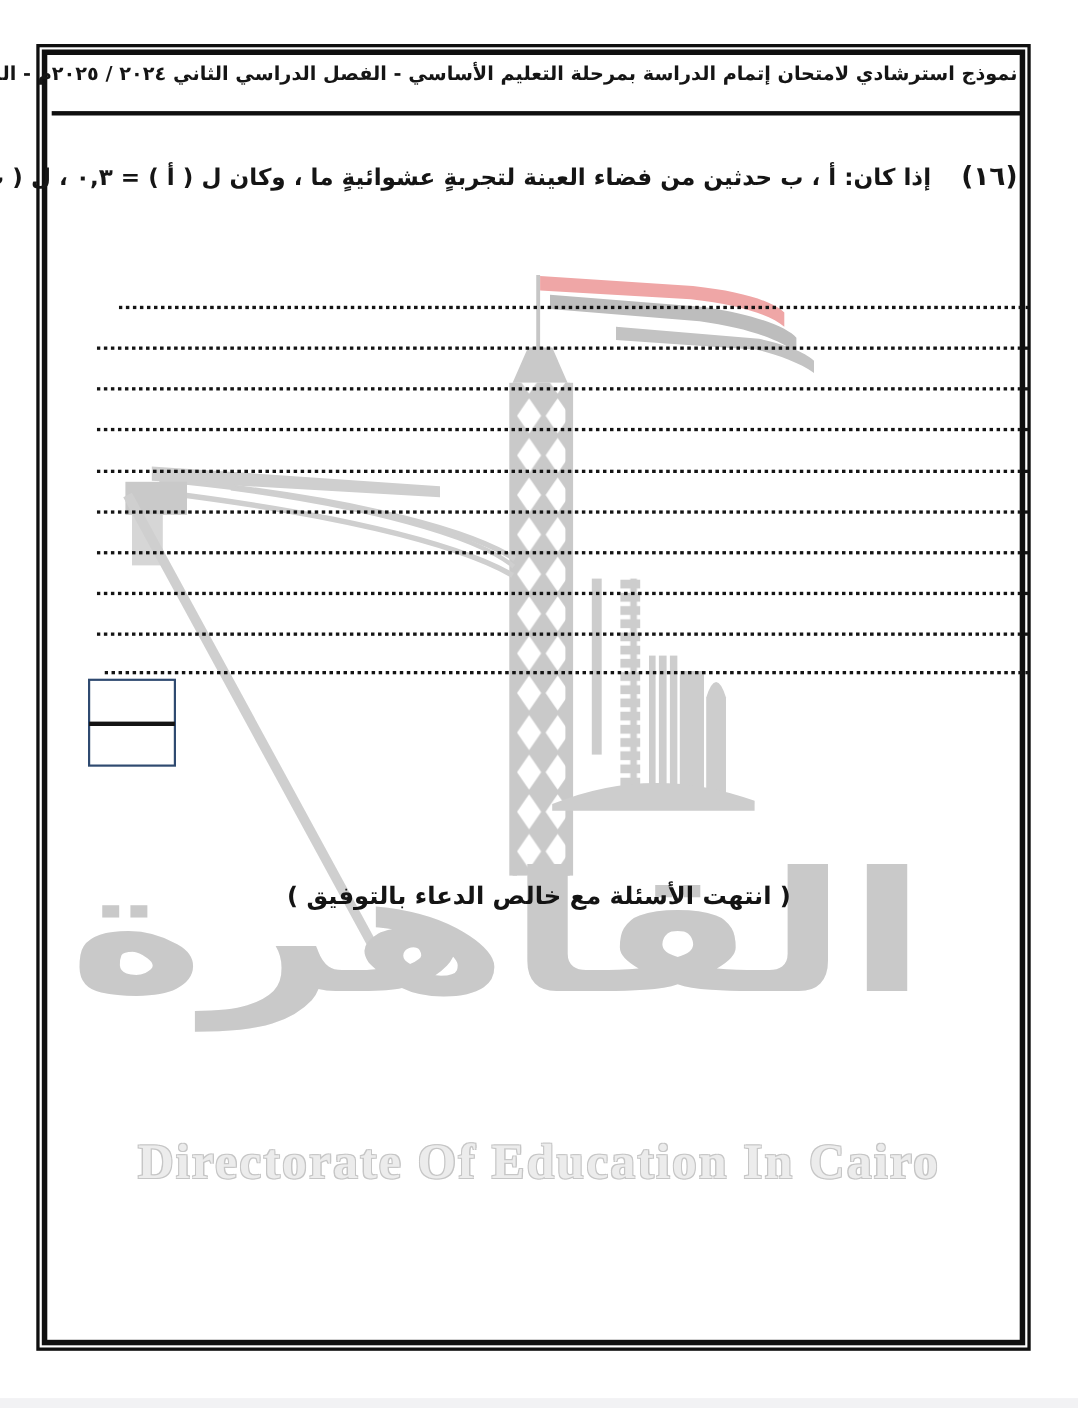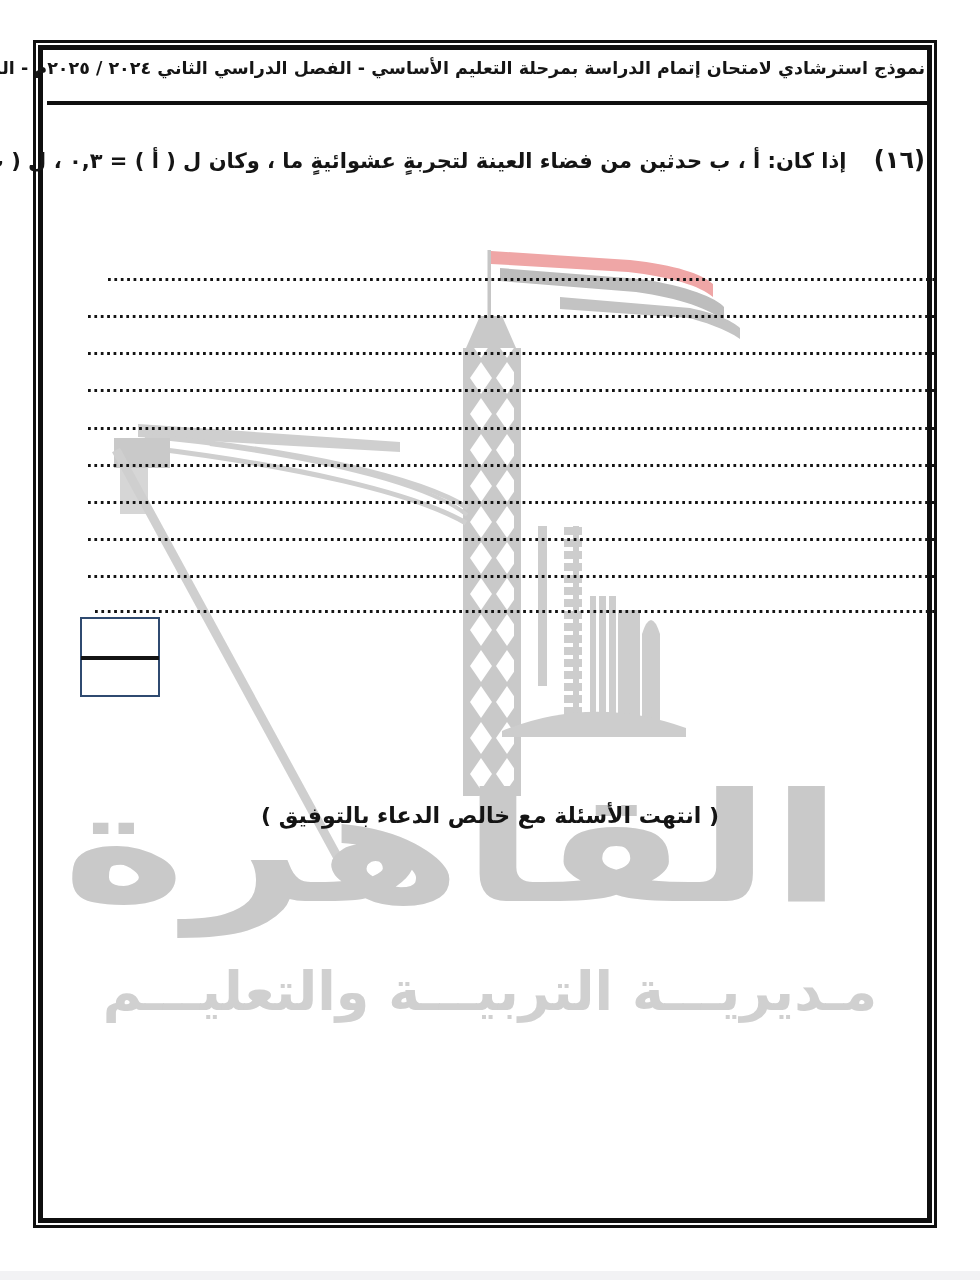--- a/index.html
+++ b/index.html
@@ -116,21 +116,21 @@
       <g fill="#cdcdcd">
         <rect x="538" y="526" width="9" height="160"></rect>
         <rect x="564" y="526" width="18" height="198" fill="url(#rungs)"></rect>
         <rect x="590" y="596" width="26" height="128" fill="url(#vstripes)"></rect>
         <rect x="618" y="610" width="22" height="114"></rect>
         <path d="M642,634 Q651,606 660,634 L660,724 L642,724 Z"></path>
         <path d="M502,731 Q592,694 686,728 L686,737 L502,737 Z"></path>
       </g>
     </svg>
     <div class="wm-city">القاهرة</div>
-    <div class="wm-ar">مـديريـــة التربيـــة والتعليـــم</div>
+    <div class="wm-en">Directorate Of Education In Cairo</div>
   </div>
 
   <div class="frame"></div>
 
   <div class="content">
 
     <div class="header-row">
       <span>نموذج استرشادي لامتحان إتمام الدراسة بمرحلة التعليم الأساسي - الفصل الدراسي الثاني ٢٠٢٤ / ٢٠٢٥م - المادة : الجبر والاحتمال</span>
 
     </div>

